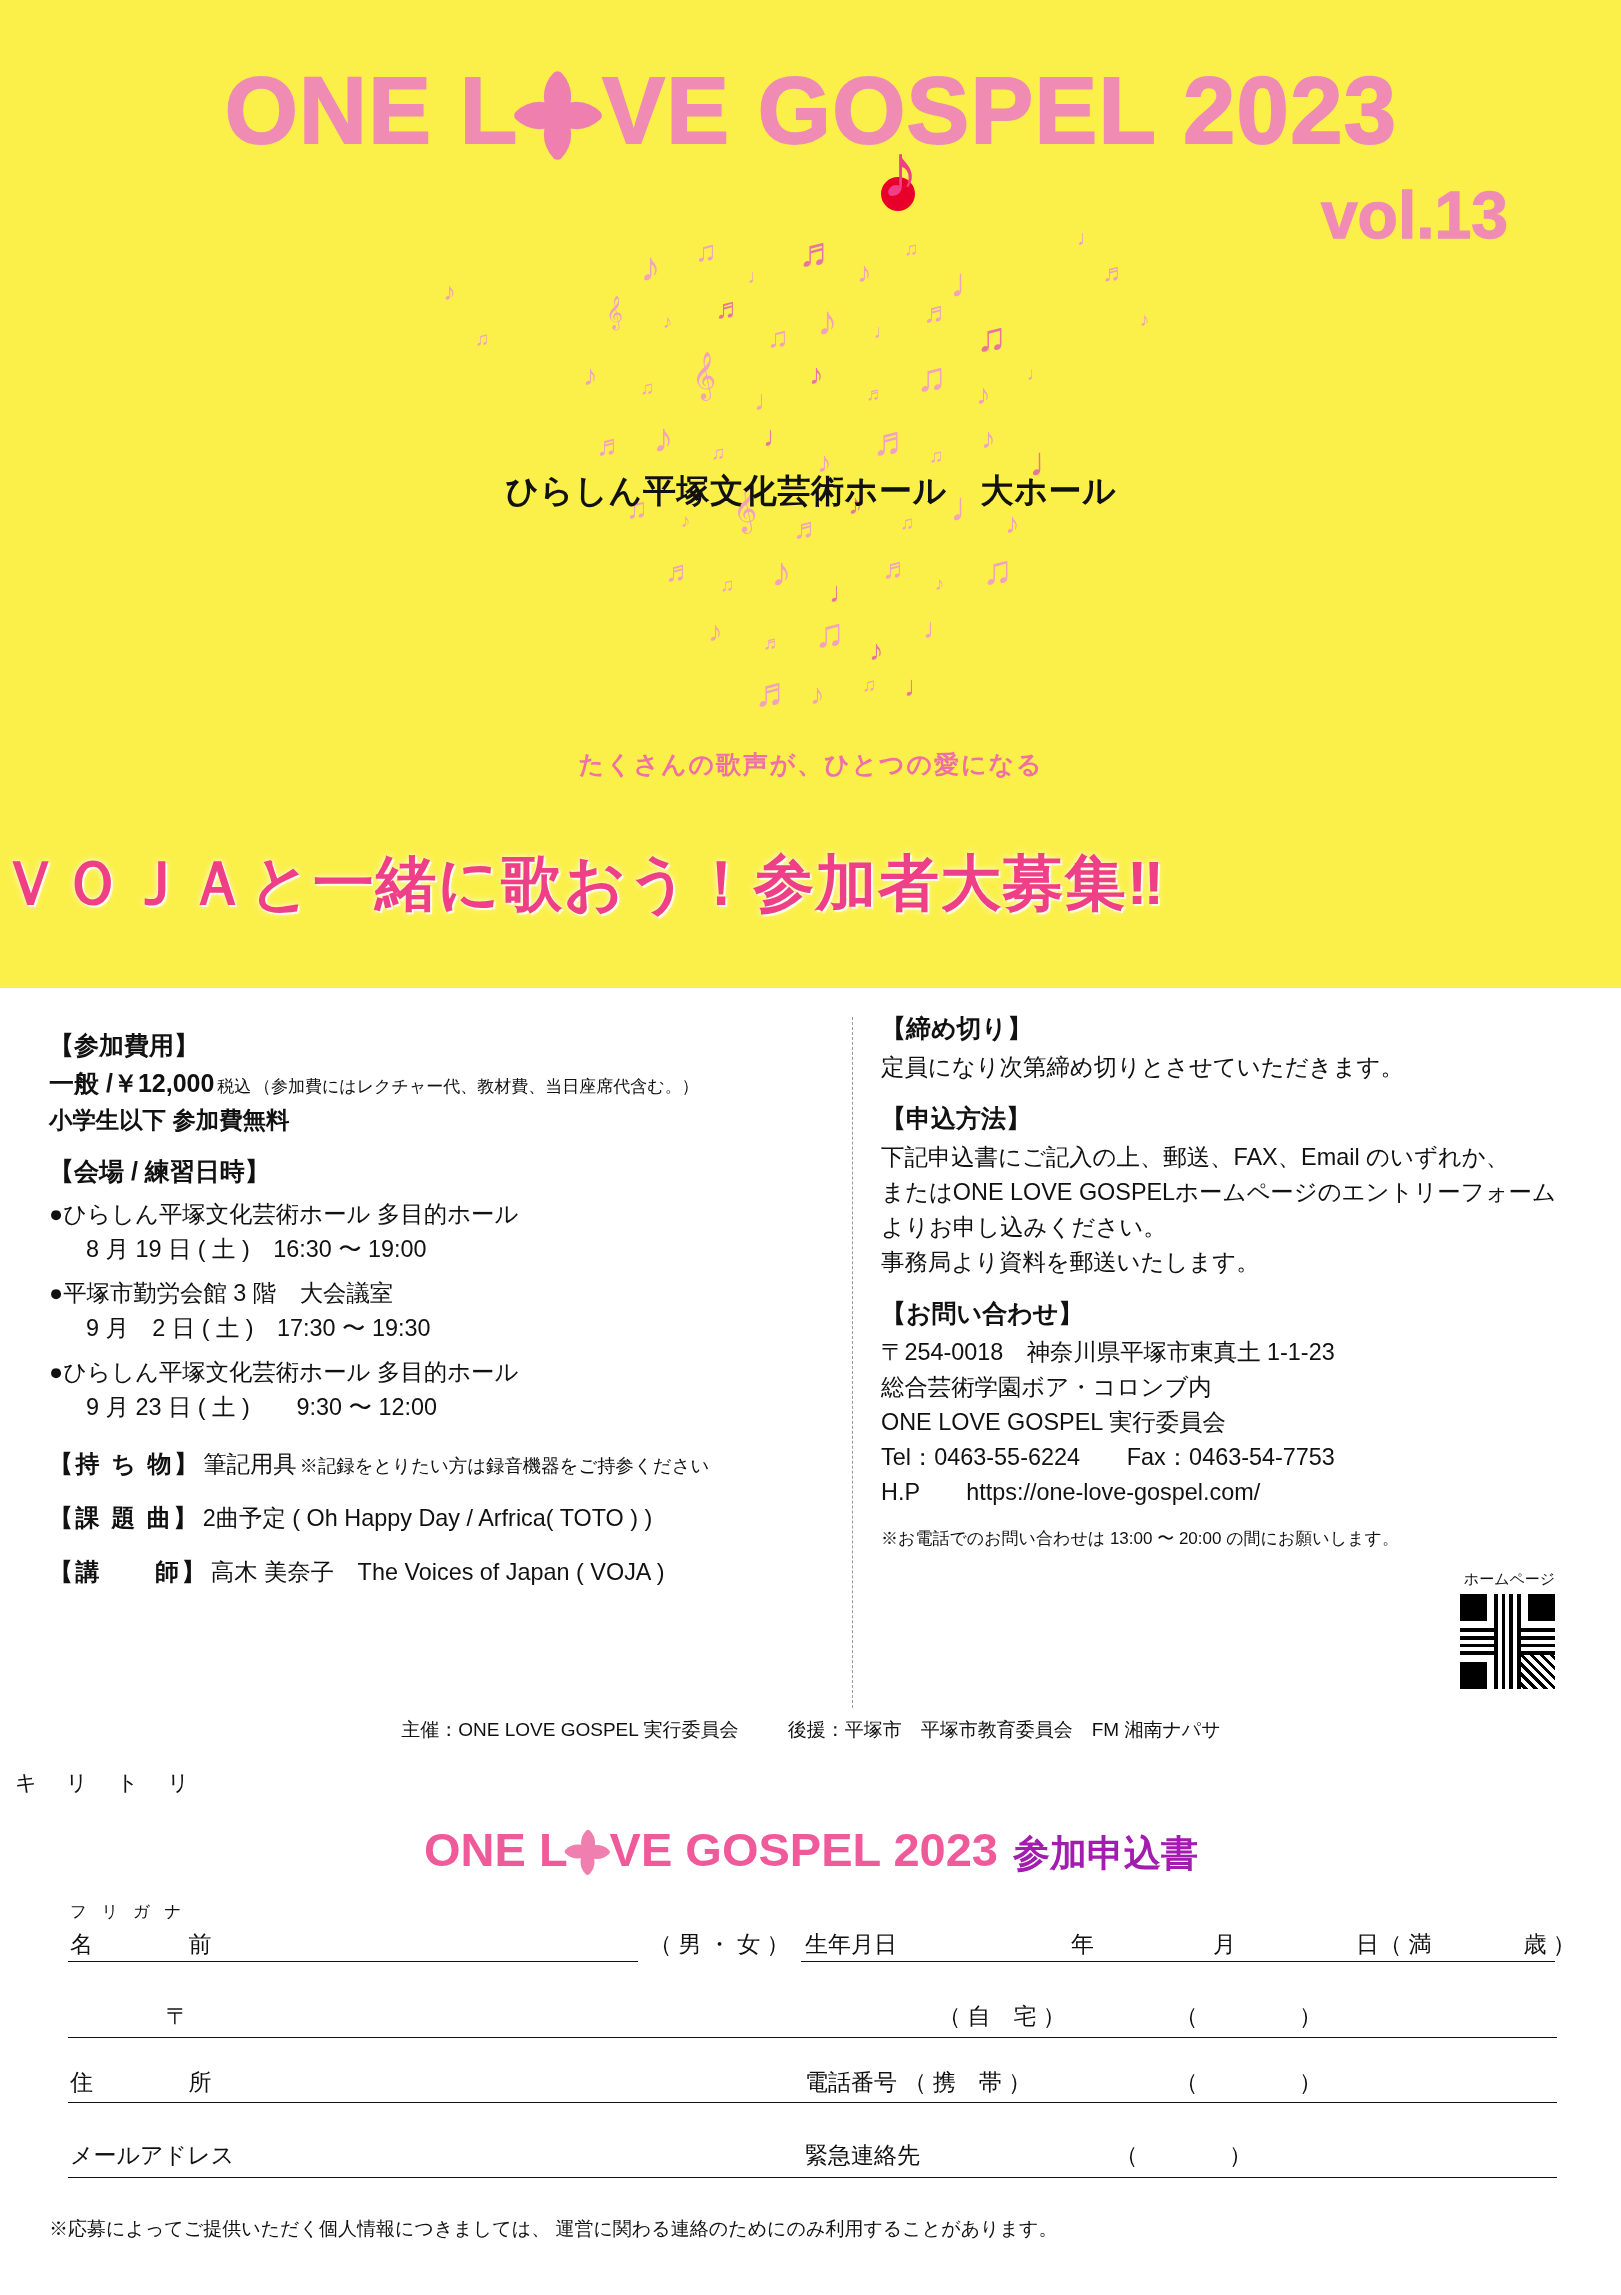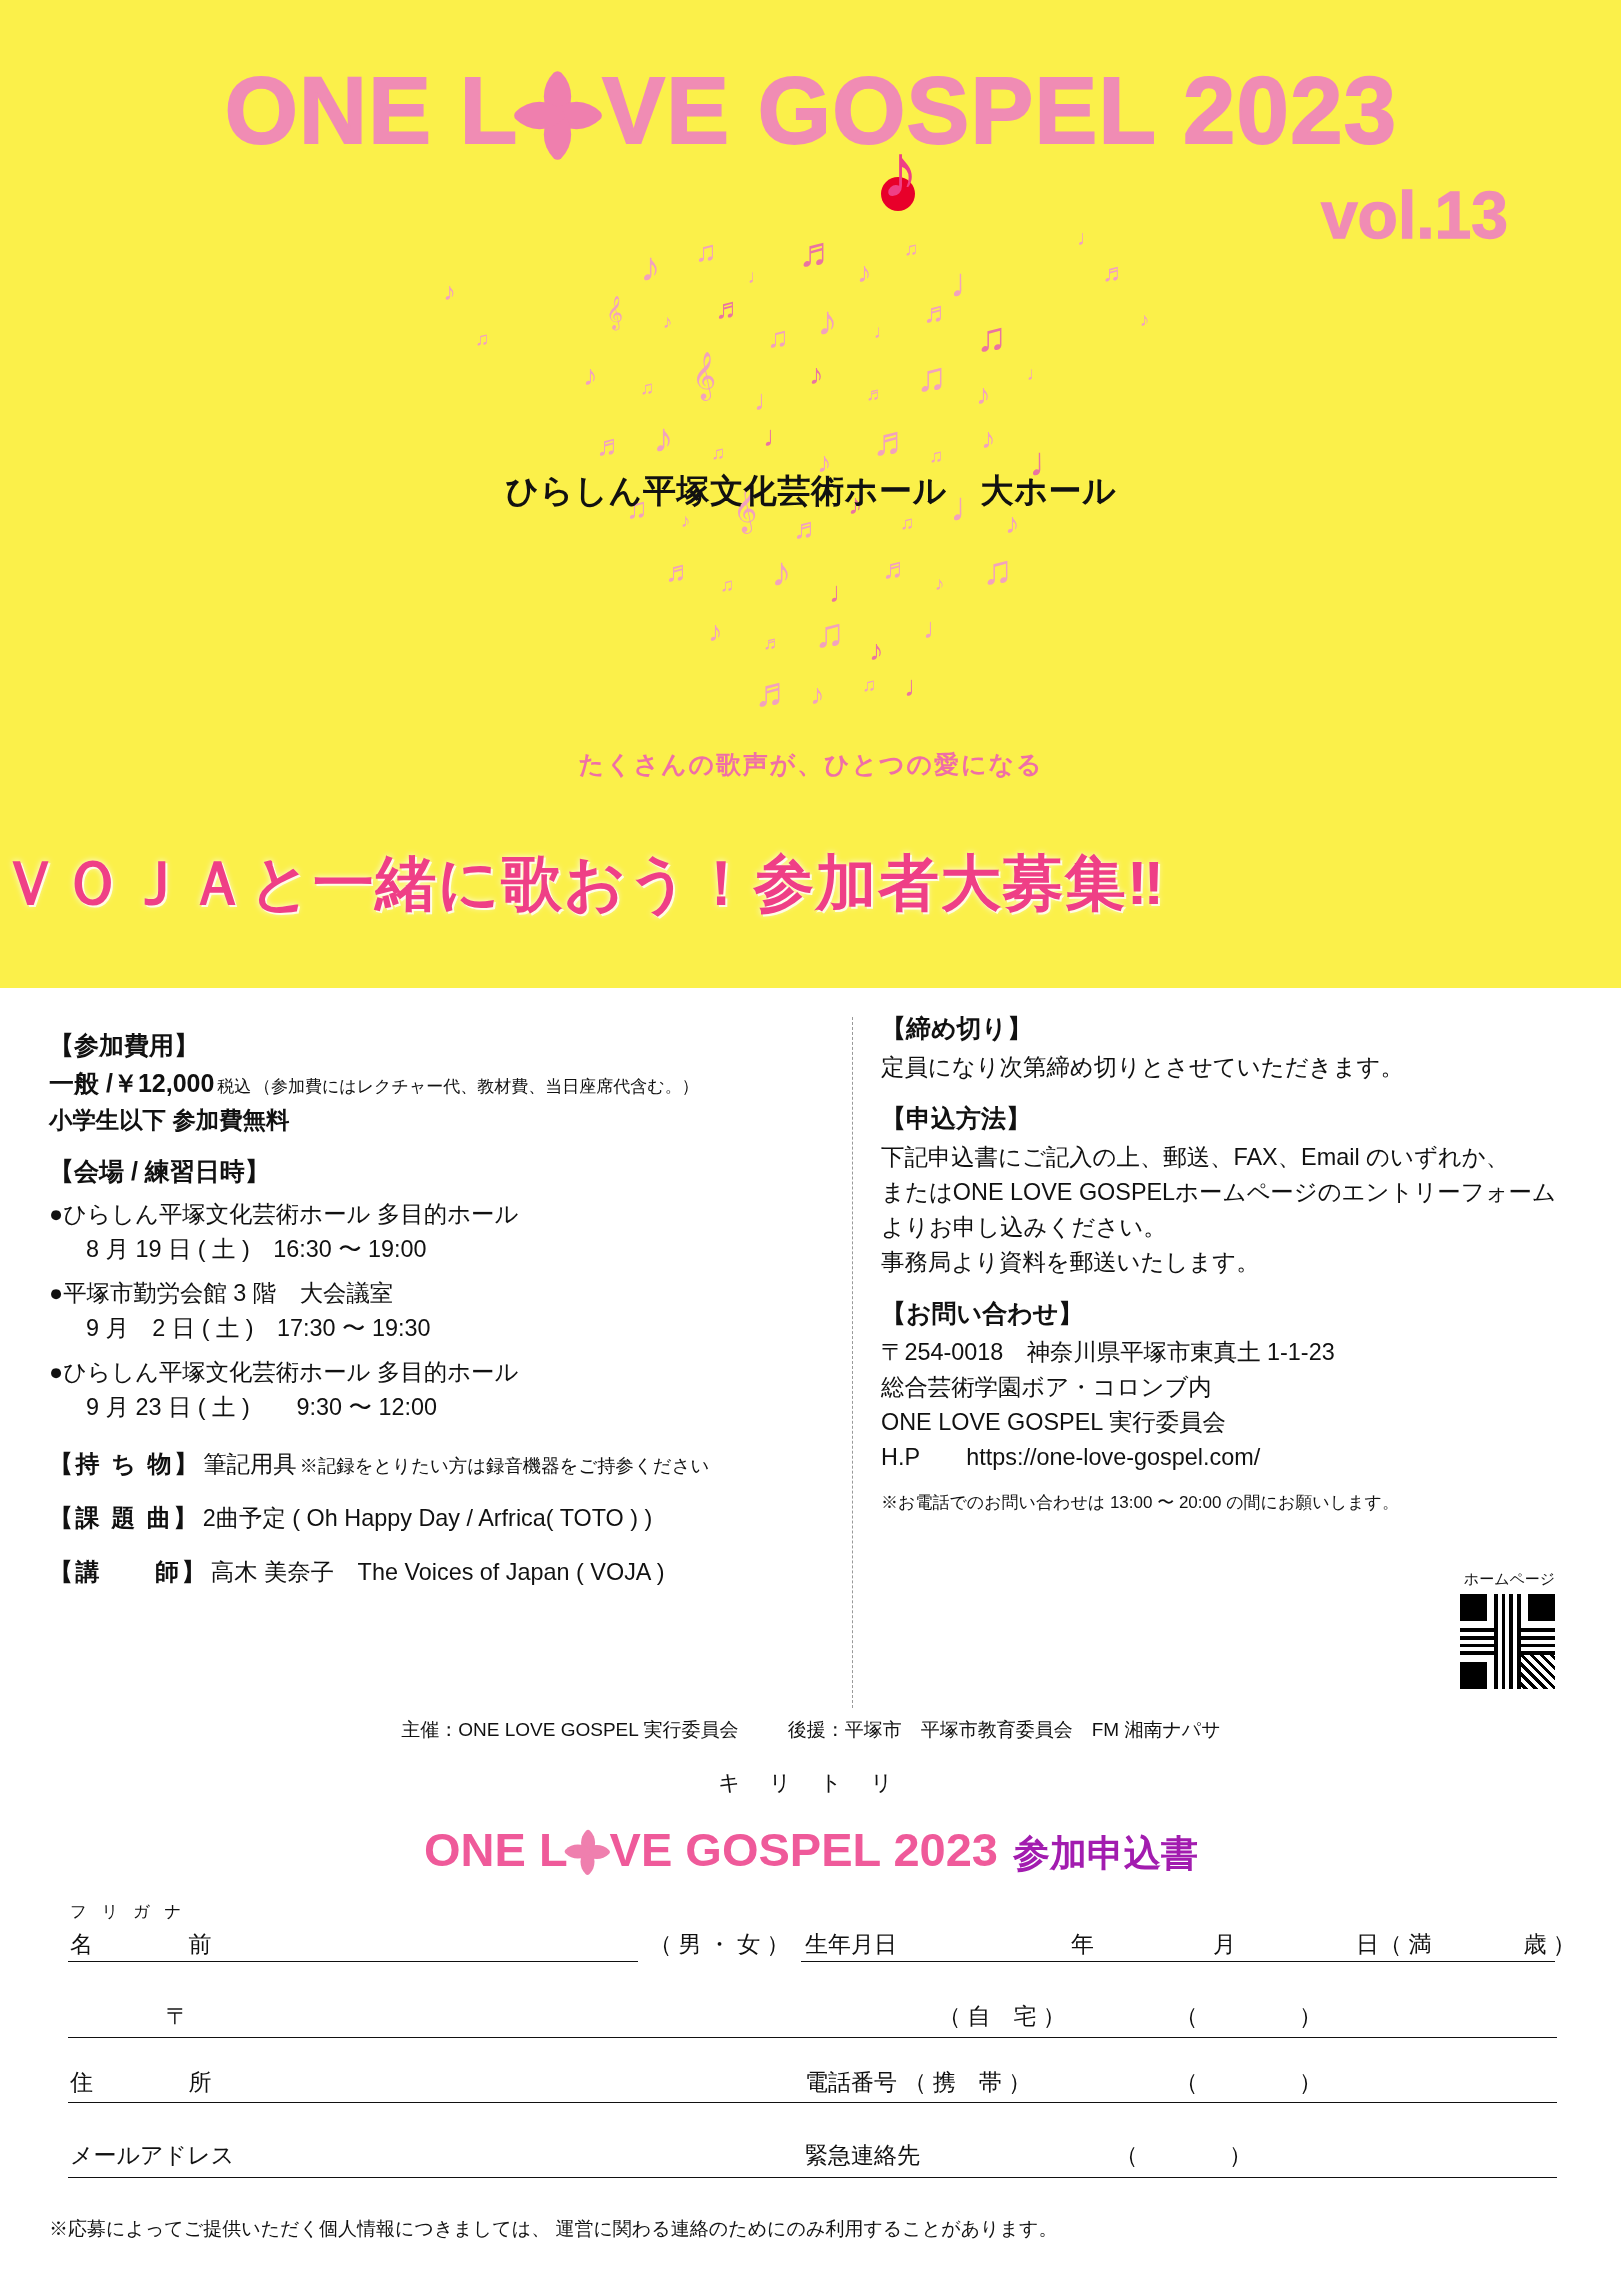--- a/index.html
+++ b/index.html
@@ -257,21 +257,21 @@
     top: 11.4px;
     left: 6.3px;
     width: 1609px;
     border-top: 2.5px dashed #333;
   }
   .cutline .kiri {
     position: absolute;
     top: 1.3px;
     left: 0;
     width: 1622px;
-    text-align: center;
+    text-align: left;
     font-size: 21.5px;
     letter-spacing: 11.4px;
     color: #111;
     background: #fff;
   }
   .cutline .kiri span { background: #fff; padding: 0 15px; }
 
   
   .form {
     position: relative;
@@ -462,20 +462,21 @@
     <div class="lbl">【申込方法】</div>
     <div class="txt">下記申込書にご記入の上、郵送、FAX、Email のいずれか、</div>
     <div class="txt">またはONE LOVE GOSPELホームページのエントリーフォーム</div>
     <div class="txt">よりお申し込みください。</div>
     <div class="txt">事務局より資料を郵送いたします。</div>
 
     <div class="lbl">【お問い合わせ】</div>
     <div class="txt">〒254-0018　神奈川県平塚市東真土 1-1-23</div>
     <div class="txt">総合芸術学園ボア・コロンブ内</div>
     <div class="txt">ONE LOVE GOSPEL 実行委員会</div>
+    <div class="txt">Tel：0463-55-6224　　Fax：0463-54-7753</div>
     <div class="txt">H.P　　https://one-love-gospel.com/</div>
 
     <div class="phone-note">※お電話でのお問い合わせは 13:00 〜 20:00 の間にお願いします。</div>
 
     <div class="qr">
       <div class="qr-label">ホームページ</div>
       <div class="qr-code"></div>
     </div>
   </div>
 

